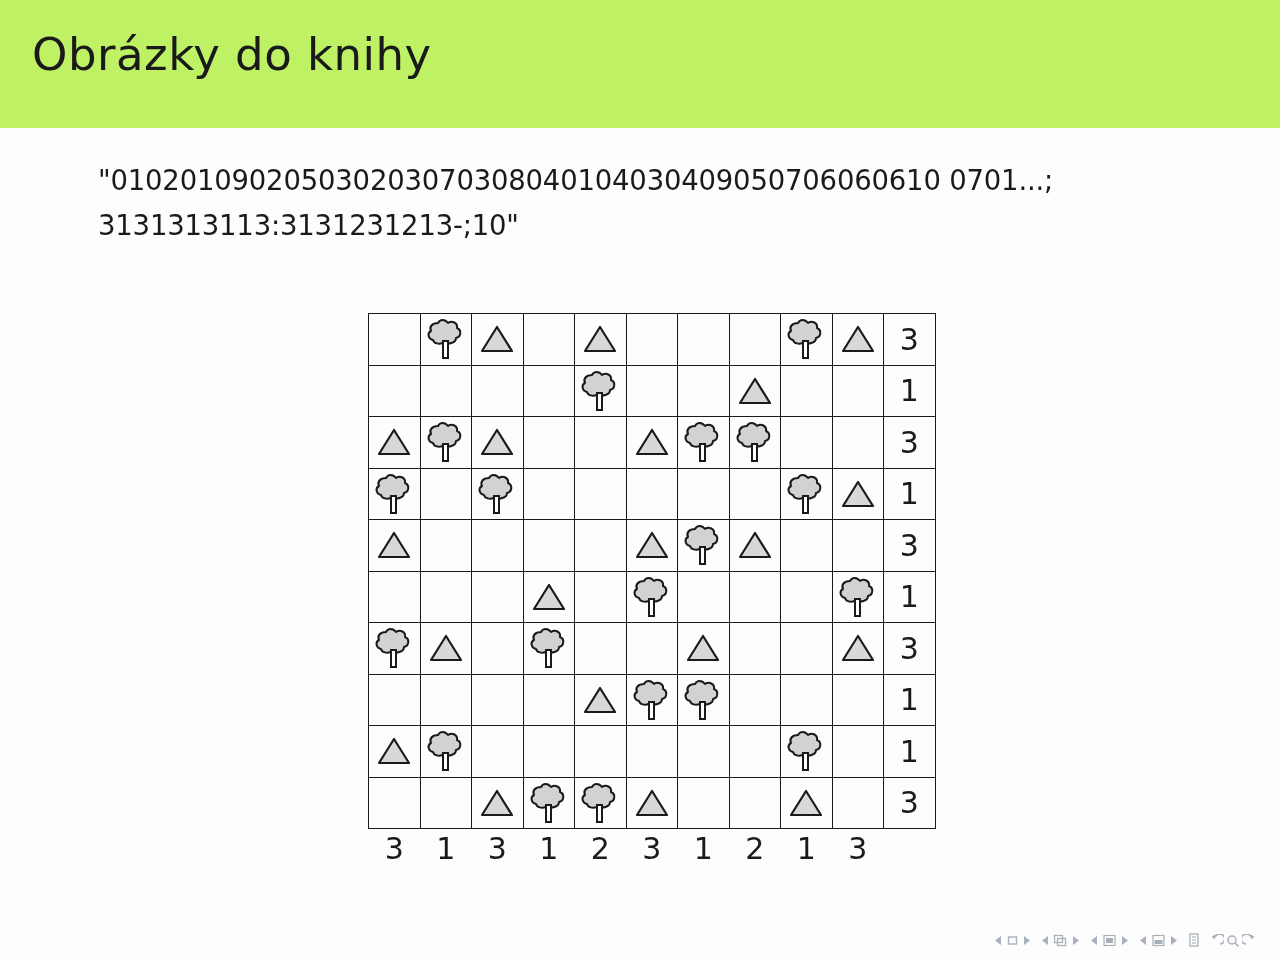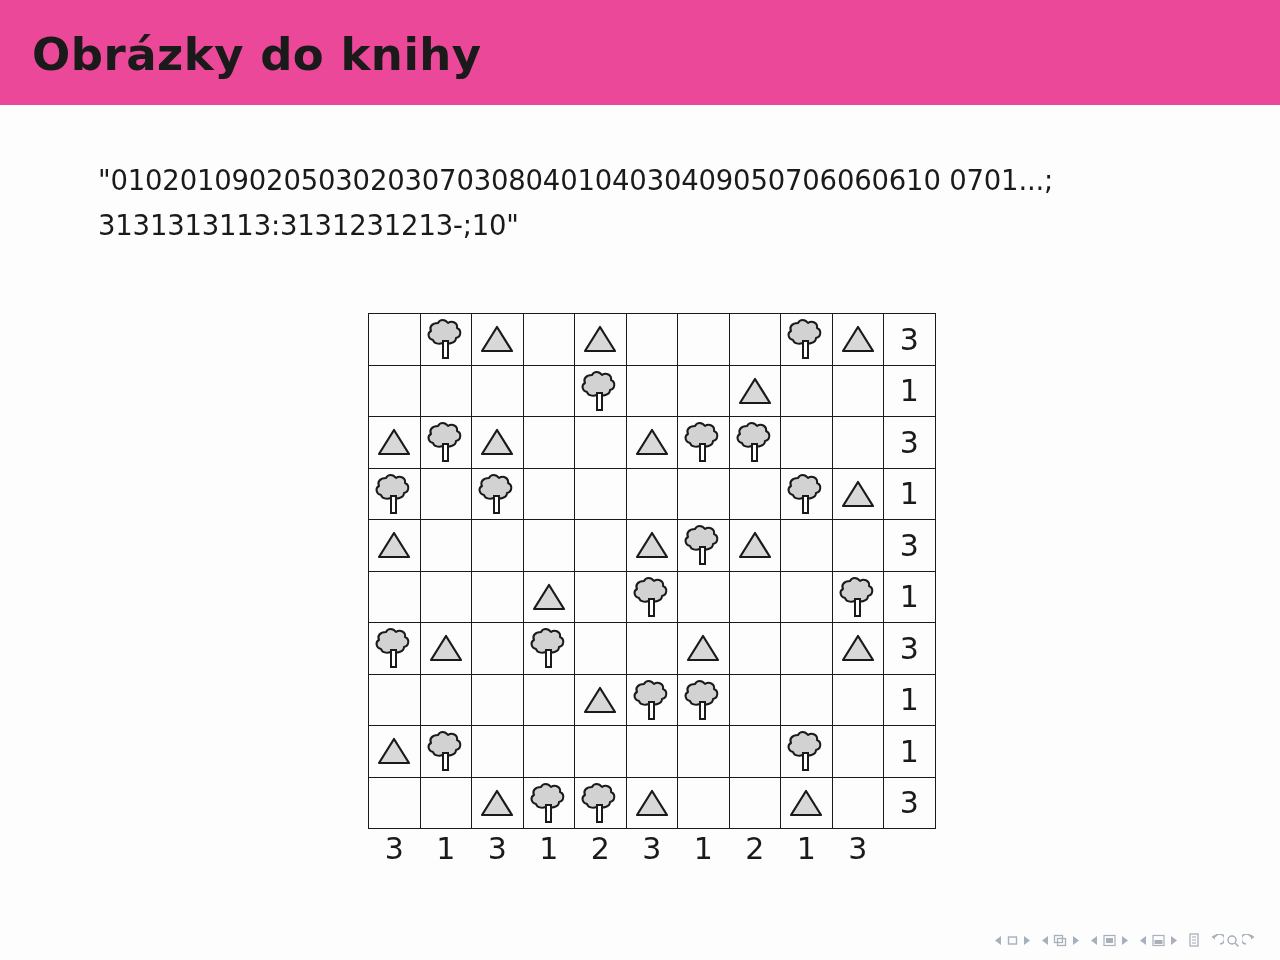--- a/index.html
+++ b/index.html
@@ -11,23 +11,22 @@
     height: 960px;
     background: #fdfdfd;
     font-family: "DejaVu Sans", sans-serif;
     overflow: hidden;
     position: relative;
   }
   .header-bar {
     position: absolute;
     left: 0; top: 0;
     width: 1280px;
-    height: 105px;
-    background: #ec4899;
-    font-weight: bold;
+    height: 128px;
+    background: #bef264;
   }
   .header-title {
     position: absolute;
     left: 32px;
     top: 28px;
     font-size: 45px;
     color: #1a1a1a;
     font-family: "DejaVu Sans", sans-serif;
     letter-spacing: 0.5px;
     white-space: nowrap;

